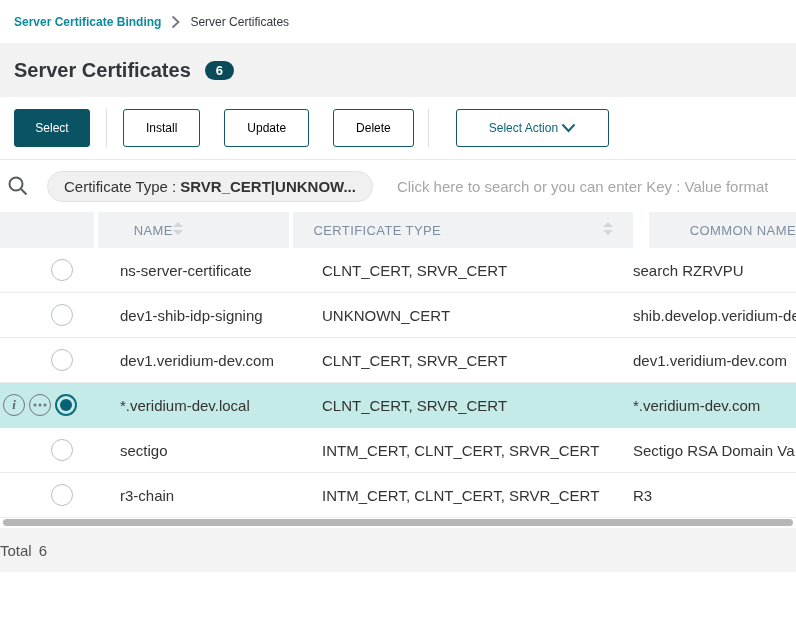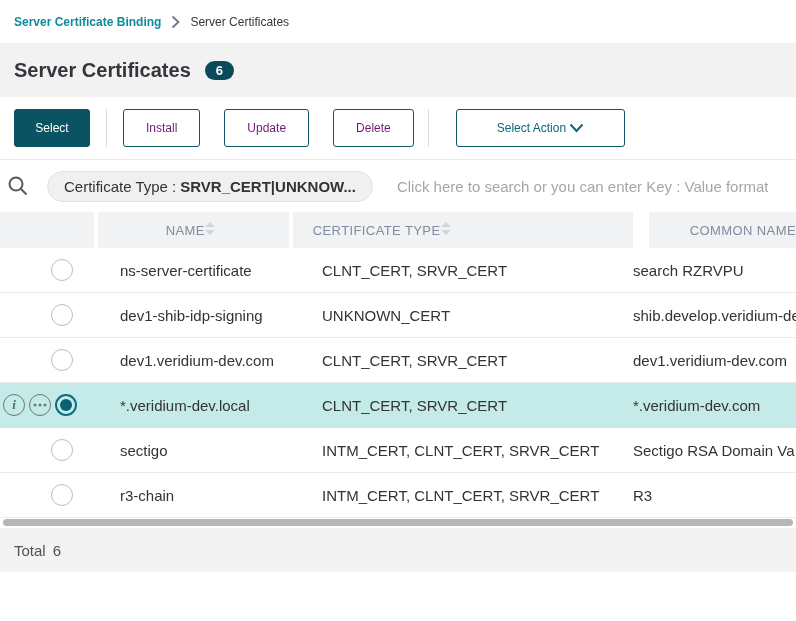--- a/index.html
+++ b/index.html
@@ -17,42 +17,42 @@
   .page-title { font-size:20px; font-weight:700; color:#33363b; }
   .count-badge { margin-left:14px; background:#0a4a59; color:#fff; font-size:13px; font-weight:700;
                  padding:3px 11px; border-radius:11px; line-height:1; }
 
   
   .toolbar { height:63px; display:flex; align-items:center; padding-left:14px; background:#fff;
              border-bottom:1px solid #e9e9e9; }
   .btn { height:38px; font-size:12px; border-radius:3px; display:inline-flex; align-items:center;
          justify-content:center; cursor:pointer; font-family:"Liberation Sans", sans-serif; }
   .btn-primary { background:#0a5362; color:#fff; border:1px solid #0a5362; width:76px; }
-  .btn-outline { background:#fff; border:1px solid #11596a; color:#701a75; padding:0 22px; margin-right:24px; }
-  .btn-action  { background:#fff; border:1px solid #11596a; color:#0d6777; padding:0 40px; }
+  .btn-outline { background:#fff; border:1px solid #11596a; color:#000000; padding:0 22px; margin-right:24px; }
+  .btn-action  { background:#fff; border:1px solid #11596a; color:#0d6777; padding:0 32px; }
   .v-divider { width:1px; height:38px; background:#dcdcdc; margin:0 14px; }
   .v-divider.first { margin:0 16px 0 16px; }
   .chevron-down { margin-left:3px; display:flex; align-items:center; }
 
   
   .search-row { height:52px; display:flex; align-items:center; padding-left:6px; background:#fff;gap:8px; }
   .search-icon { display:flex; align-items:center; }
   .filter-chip { margin-left:9px; height:31px; background:#f0f0f0; border:1px solid #e2e2e2;
                  border-radius:16px; display:flex; align-items:center; padding:0 16px; font-size:15px;
                  color:#333; white-space:nowrap; cursor:pointer; }
   .chip-value { font-weight:700; margin-left:4px; }
   .search-placeholder { margin-left:16px; color:#a6a6a6; font-size:15px; white-space:nowrap; overflow:hidden; }
 
   
   .table-header { display:flex; height:36px; background:#fff; }
   .th { background:#f1f2f3; display:flex; align-items:center; color:#7e8da0; font-size:13px;
         letter-spacing:.4px; white-space:nowrap; }
   .th-radio { width:97px; }
-  .th-name { width:197px; margin-left:4px; justify-content:center; padding-right:6px; cursor:pointer; }
-  .th-type { width:350px; margin-left:4px; padding-left:20px; justify-content:flex-start; padding-right:20px; cursor:pointer; }
+  .th-name { width:197px; margin-left:4px; padding-left:36px; justify-content:flex-start; padding-right:6px; cursor:pointer; }
+  .th-type { width:350px; margin-left:4px; padding-left:20px; justify-content:space-between; padding-right:20px; cursor:pointer; }
   .th-common { flex:1; margin-left:16px; padding-left:41px; }
 
   
   .t-row { display:flex; height:45px; align-items:center; border-bottom:1px solid #ebebeb;
            font-size:15px; color:#333; background:#fff; }
   .t-row.selected { background:#c4ebe7; border-bottom:1px solid #c4ebe7; }
   .cell-radio { width:97px; display:flex; align-items:center; flex-shrink:0; }
   .cell-name { width:201px; padding-left:23px; flex-shrink:0; white-space:nowrap; overflow:hidden; }
   .cell-type { width:314px; padding-left:24px; flex-shrink:0; white-space:nowrap; overflow:hidden; }
   .cell-common { flex:1; padding-left:21px; white-space:nowrap; overflow:hidden; }
@@ -65,21 +65,21 @@
 
   .row-icons { display:none; margin-left:3px; align-items:center; gap:4px; }
   .t-row.selected .row-icons { display:flex; }
   .circle-icon { width:22px; height:22px; border:1.5px solid #6f767d; border-radius:50%;
                  display:flex; align-items:center; justify-content:center; cursor:pointer; flex-shrink:0; }
   .info-glyph { font-family:"Liberation Serif", serif; font-size:13px; font-weight:700; color:#5e6569; font-style:italic; }
 
   
   .scrollbar-track { height:9px; display:flex; align-items:center; padding:0 3px; background:#fff; }
   .scrollbar-thumb { height:7px; width:100%; background:#b6b6b6; border-radius:4px; cursor:pointer; }
-  .footer { height:44px; background:#f3f3f3; display:flex; align-items:center; padding-left:14px;
+  .footer { height:44px; background:#f3f3f3; display:flex; align-items:center; 
             font-size:15px; color:#515151; margin-top:1px; }
   .footer .total-value { margin-left:7px; }
 </style>
 </head>
 <body>
 
 <div class="breadcrumb">
   <span class="crumb-link">Server Certificate Binding</span>
   <span class="crumb-sep">
     <svg width="9" height="14" viewBox="0 0 9 14">

